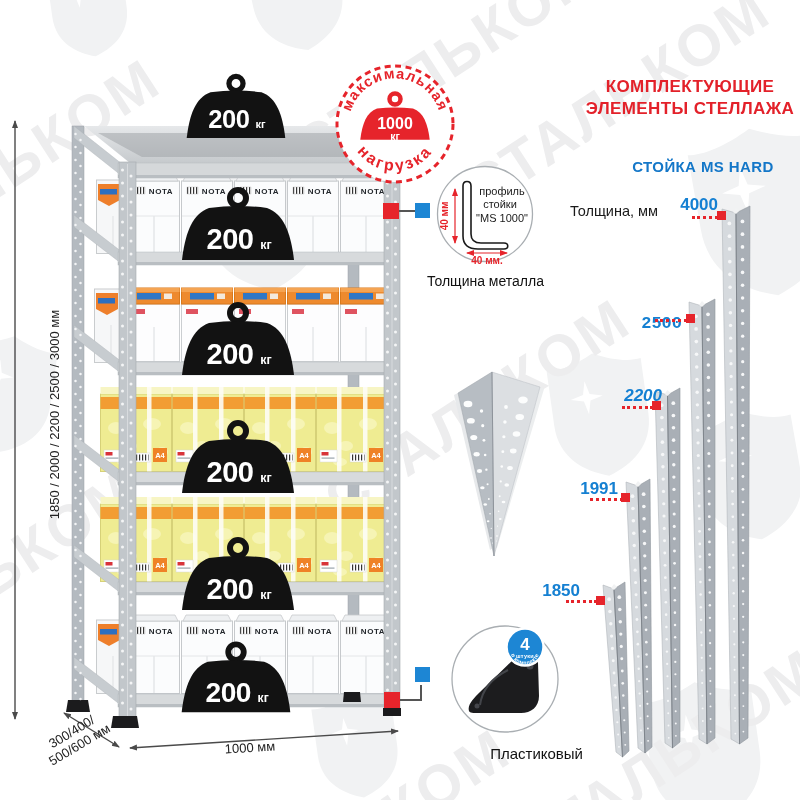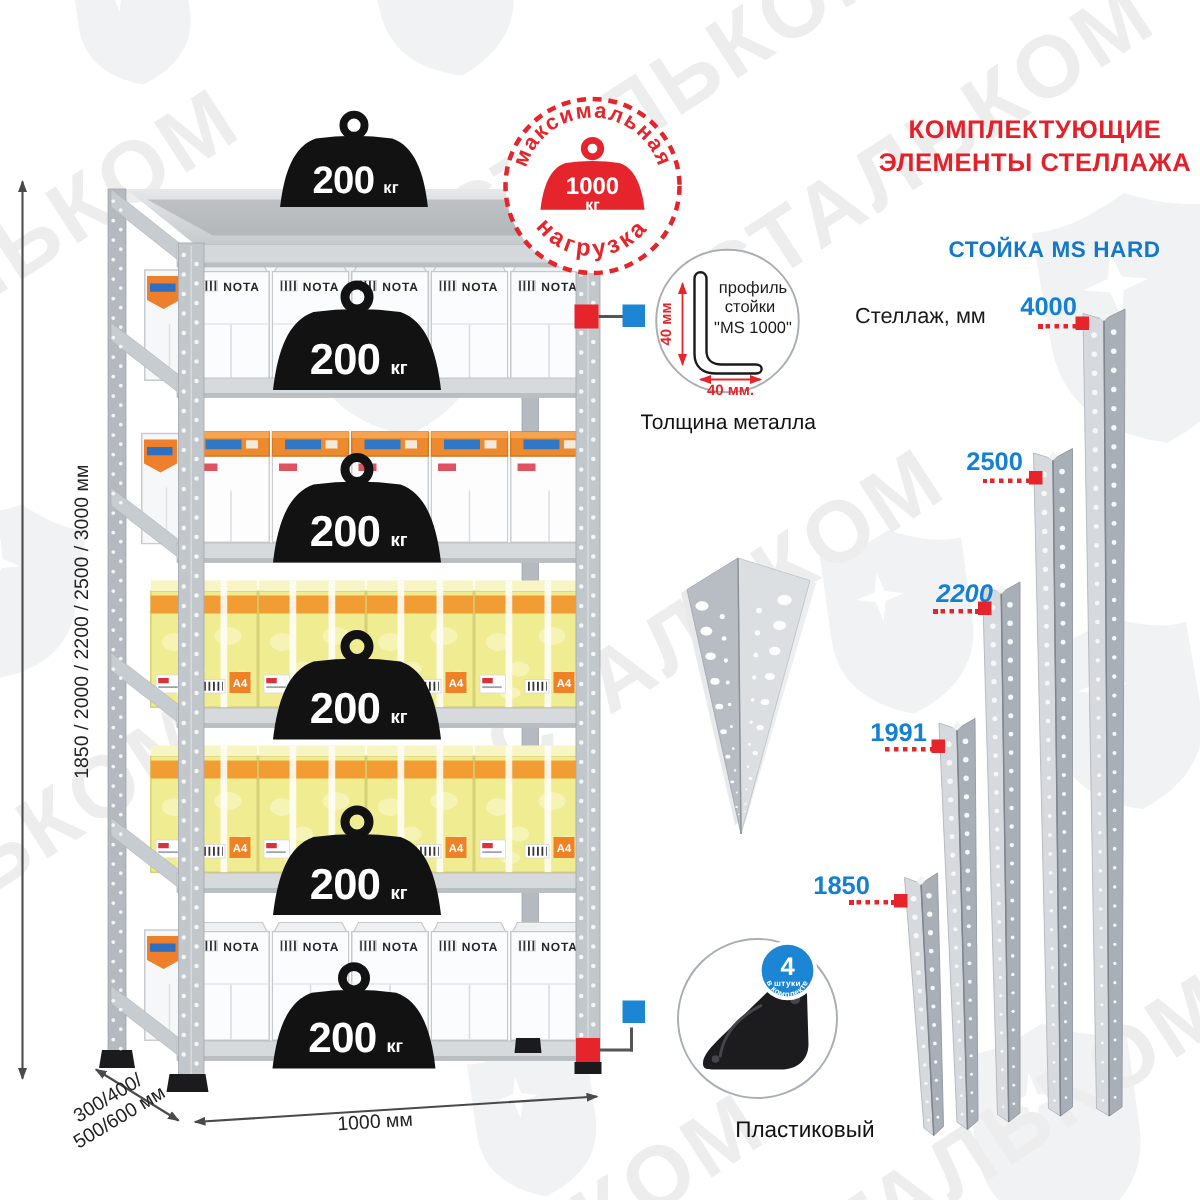--- a/index.html
+++ b/index.html
@@ -928,27 +928,27 @@
   </div>
   <div class="abs" id="foot-caption" style="z-index:2;">
     <div>Пластиковый</div>
   </div>
 
   <div class="abs" id="components-heading" style="z-index:2;">
     <div>КОМПЛЕКТУЮЩИЕ</div>
     <div>ЭЛЕМЕНТЫ СТЕЛЛАЖА</div>
   </div>
   <div class="abs" id="stand-subheading" style="z-index:2;">СТОЙКА MS HARD</div>
-  <div class="abs" id="height-axis-label" style="z-index:2;">Стеллаж, мм</div>
+  <div class="abs" id="height-axis-label" style="z-index:2;">Толщина, мм</div>
 
   <div class="post-label" style="left:668px;top:195px;z-index:2;">4000</div>
   <div class="leader" style="left:692px;top:216px;width:26px;z-index:2;"></div>
   <div class="red-sq" style="left:717px;top:211px;width:9px;height:9px;z-index:2;"></div>
 
-  <div class="post-label" style="left:632px;top:298px;z-index:2;">2500</div>
+  <div class="post-label" style="left:632px;top:314px;z-index:2;font-family:Liberation Mono, monospace;">2500</div>
   <div class="leader" style="left:655px;top:319px;width:32px;z-index:2;"></div>
   <div class="red-sq" style="left:686px;top:314px;width:9px;height:9px;z-index:2;"></div>
 
   <div class="post-label" style="left:612px;top:386px;z-index:2;font-style:italic;">2200</div>
   <div class="leader" style="left:622px;top:406px;width:31px;z-index:2;"></div>
   <div class="red-sq" style="left:652px;top:401px;width:9px;height:9px;z-index:2;"></div>
 
   <div class="post-label" style="left:568px;top:479px;z-index:2;">1991</div>
   <div class="leader" style="left:590px;top:498px;width:33px;z-index:2;"></div>
   <div class="red-sq" style="left:621px;top:493px;width:9px;height:9px;z-index:2;"></div>

